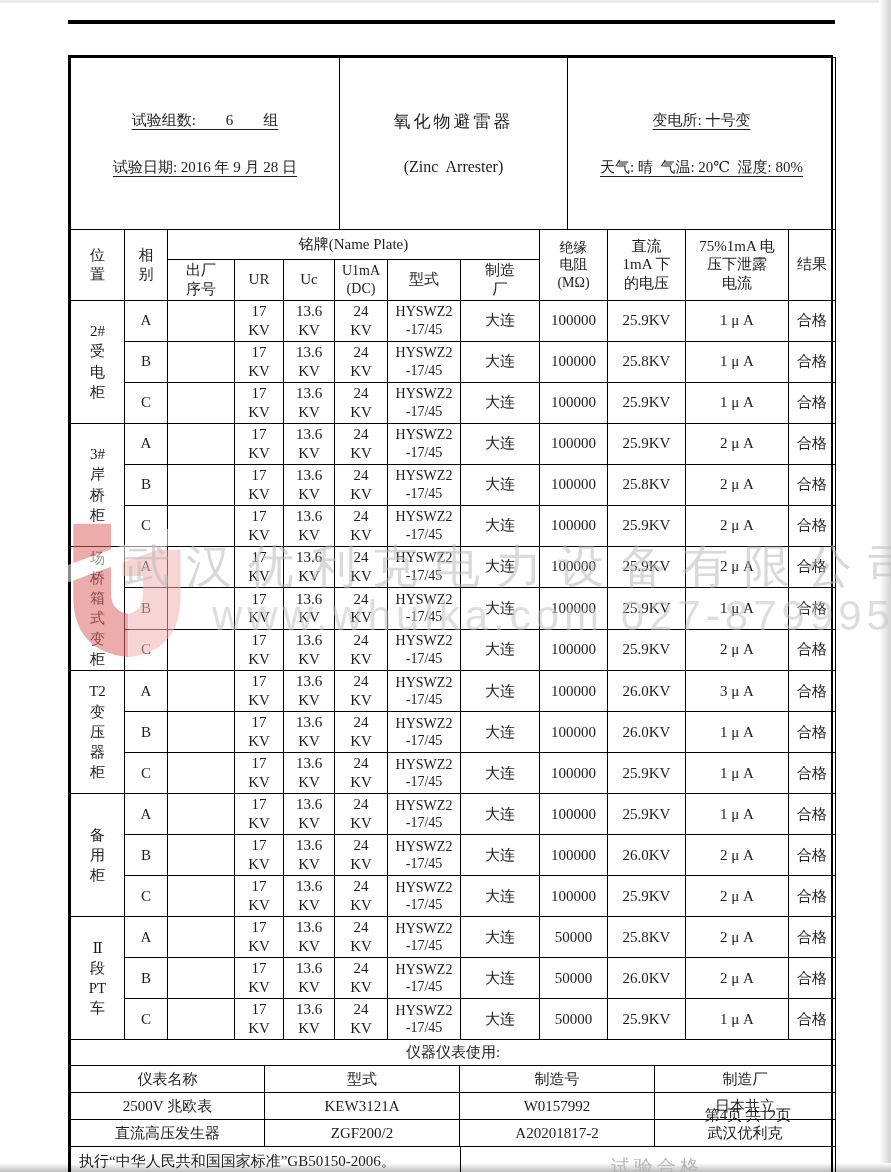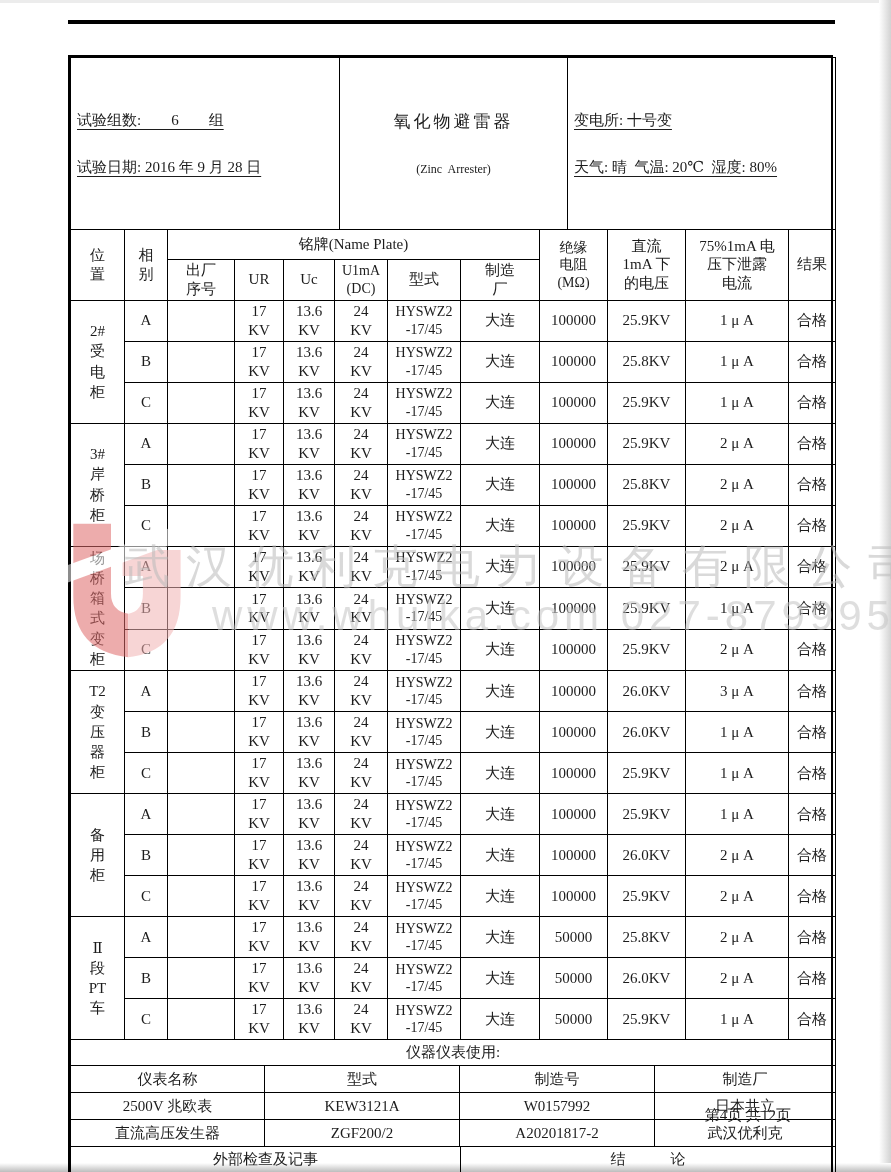--- a/index.html
+++ b/index.html
@@ -15,25 +15,25 @@
   .form{position:absolute;left:68px;top:55px;width:765px;border:2px solid #000;box-sizing:border-box;background:transparent;}
 
   table{border-collapse:collapse;width:100%;table-layout:fixed;}
   table + table{margin-top:-1px;}
   td,th{border:1px solid #000;text-align:center;vertical-align:middle;
         font-weight:normal;white-space:pre-line;font-size:15px;line-height:1.25;
         padding:1px 2px;box-sizing:border-box;overflow:hidden;}
 
   
   .hdr td{height:76px;white-space:pre;}
-  .hdr .cell-left, .hdr .cell-right{text-align:left;padding:13px 6px;}
+  .hdr .cell-left, .hdr .cell-right{text-align:center;padding:13px 6px;}
   .hdr .two-line{display:flex;flex-direction:column;justify-content:space-between;height:66px;padding:2px 0;}
   .u{text-decoration:underline;text-underline-offset:4px;}
   .title-cn{font-size:17px;letter-spacing:3px;}
-  .title-en{font-size:12px;}
+  .title-en{font-size:16px;}
   .hdr .center{text-align:center;}
 
   
   .main thead tr.r1 td{height:30px;}
   .main thead tr.r2 td{height:36px;}
   .main tbody td{height:41px;}
   .main td.pos{font-size:15px;line-height:1.35;}
   .main td.model-cell{font-size:14px;}
   .main td.small{font-size:14px;}
 
@@ -513,24 +513,20 @@
           </tr>
         </tbody>
     </table>
 
     <table class="insp">
       <colgroup>
           <col style="width:390px">
           <col style="width:375px">
         </colgroup>
       <tbody>
-          <tr>
-        <td>外部检查及记事</td>
-        <td class="headspread">结            论</td>
-      </tr>
       <tr>
         <td class="note">执行“中华人民共和国国家标准”GB50150-2006。</td>
         <td class="concl">试验合格</td>
       </tr>
 
     </tbody>
       </table>
   </div>
 
   <div class="footer">第4页 共12页</div>

